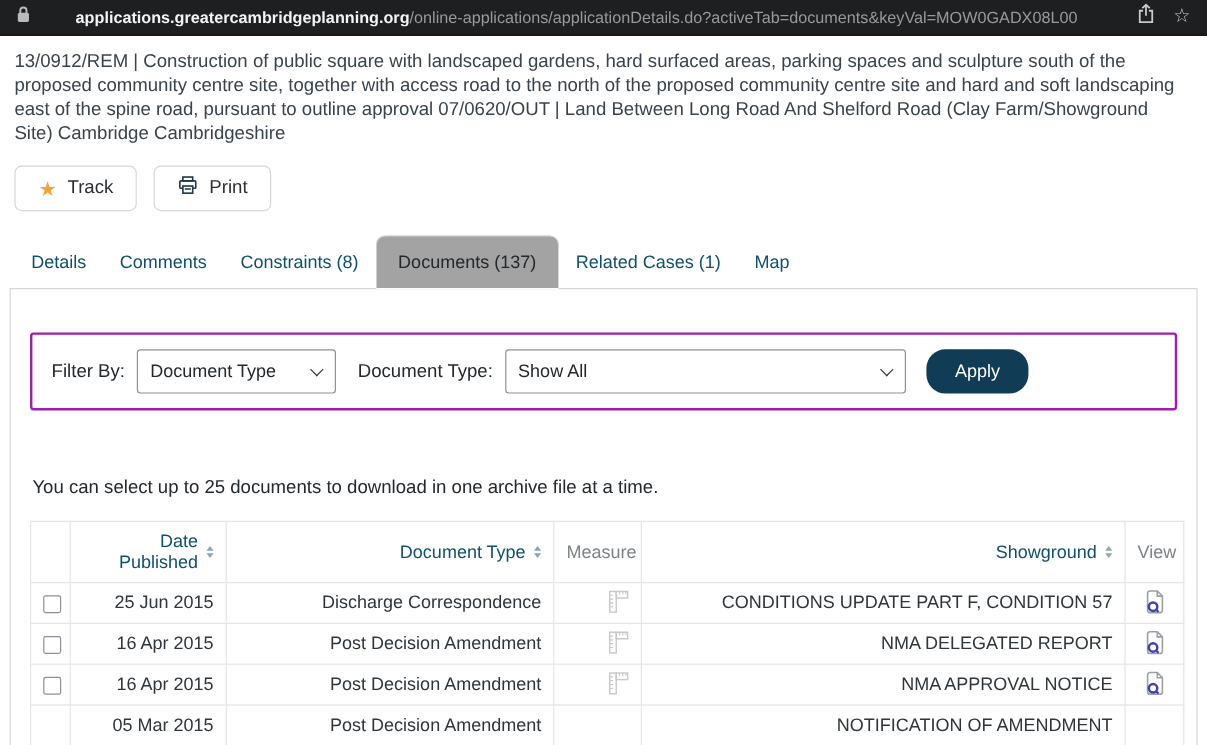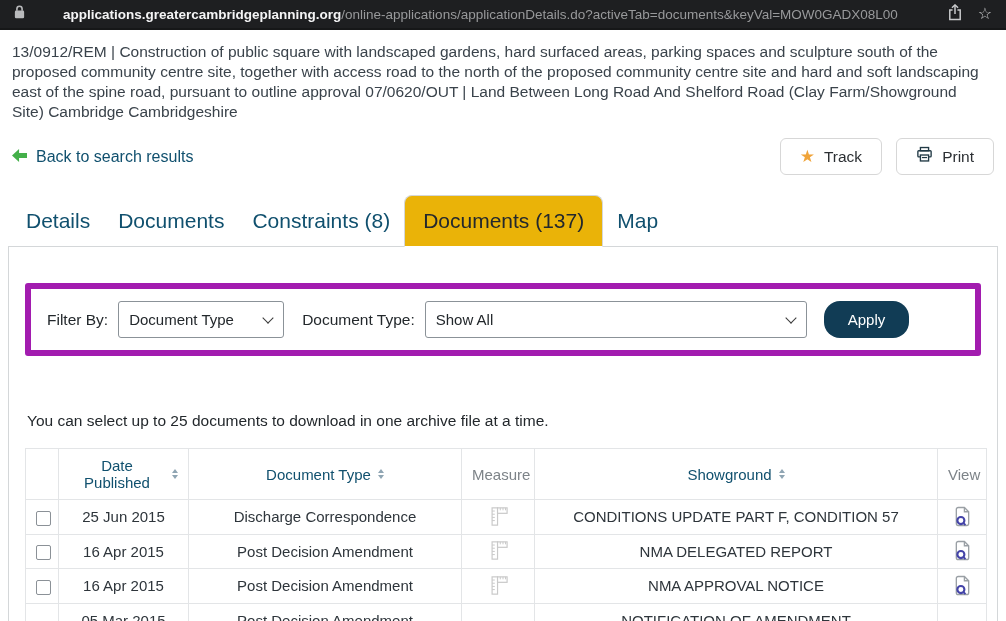--- a/index.html
+++ b/index.html
@@ -33,48 +33,48 @@
   .back-link { display: flex; align-items: center; gap: 9px; color: #10506e;
                font-size: 16px; text-decoration: none; }
   .btn-group { display: flex; gap: 14px; }
   .btn { display: flex; align-items: center; gap: 9px; background: #fff; border: 1px solid #d7d7d7;
          border-radius: 6px; padding: 7px 19px; font-size: 15.5px; color: #2b2f33; cursor: pointer;
          font-family: "Liberation Sans", sans-serif; }
   .track-star { color: #f0a43a; font-size: 17px; line-height: 1; }
 
   
   .tabs { display: flex; align-items: flex-end; margin-top: 20px; padding: 0 4px; position: relative; }
-  .tab { padding: 13px 14px; font-size: 21px; color: #10506e; text-decoration: none; cursor: pointer; }
-  .tab.active { background: #eab308; border: 1px solid #d4d7d9; border-bottom: 1px solid #fff;
+  .tab { padding: 13px 14px; font-size: 15px; color: #10506e; text-decoration: none; cursor: pointer; }
+  .tab.active { background: #a3a3a3; border: 1px solid #d4d7d9; border-bottom: 1px solid #fff;
                 border-radius: 8px 8px 0 0; color: #23282d; padding: 13px 18px;
                 margin-bottom: -1px; position: relative; z-index: 2; text-align: center; }
 
   
   .panel { border: 1px solid #d4d7d9; background: #fff; padding: 36px 16px 40px 16px; min-height: 340px; }
 
-  .filter-bar { border: 6px solid #a21caf; border-radius: 3px; display: flex; align-items: center;
+  .filter-bar { border: 2px solid #a21caf; border-radius: 3px; display: flex; align-items: center;
                 padding: 12px 16px; }
   .filter-label { font-size: 15.5px; color: #23282c; margin-right: 10px; white-space: nowrap; }
   .select-wrap { position: relative; display: inline-block; }
   .select-wrap::after { content: ''; position: absolute; right: 12px; top: 50%; margin-top: -6px;
                         width: 7px; height: 7px; border-right: 1.7px solid #3a3a3a;
                         border-bottom: 1.7px solid #3a3a3a; transform: rotate(45deg); pointer-events: none; }
   select { appearance: none; -webkit-appearance: none; border: 1px solid #8b9298; border-radius: 3px;
            background: #fff; font-family: "Liberation Sans", sans-serif; font-size: 15px;
            padding: 8px 28px 8px 10px; color: #23282c; height: 37px; }
   .select-doc-type { width: 166px; margin-right: 18px; }
-  .select-show-all { width: 382px; }
+  .select-show-all { width: 334px; }
   .apply-btn { margin-left: 17px; background: #113c55; color: #fff; border: none; border-radius: 16px;
                padding: 10px 24px; font-size: 15px; cursor: pointer; font-family: "Liberation Sans", sans-serif; }
 
   .note { margin: 56px 2px 0 2px; font-size: 15.5px; color: #23282c; }
 
   
   table { border-collapse: collapse; margin-top: 18px; width: 961px; table-layout: fixed; }
-  th, td { border: 1px solid #e3e5e7; text-align: center; font-size: 15px; padding: 8px 10px; }
+  th, td { border: 1px solid #e3e5e7; text-align: right; font-size: 15px; padding: 8px 10px; }
   th { font-weight: normal; height: 35px; background: #fff; }
   td { height: 34px; color: #2e353b; }
   .col-check { width: 33px; } .col-date { width: 130px; } .col-type { width: 273px; }
   .col-measure { width: 73px; } .col-desc { width: 403px; } .col-view { width: 49px; }
   .th-muted { color: #7d8388; }
   .th-link { color: #10506e; text-decoration: none; display: inline-flex; align-items: center; cursor: pointer; }
   .sort { display: inline-flex; flex-direction: column; margin-left: 7px; gap: 2px; }
   .sort i { width: 0; height: 0; border-left: 3.5px solid transparent; border-right: 3.5px solid transparent; }
   .sort .up { border-bottom: 4px solid #8fa5b3; }
   .sort .down { border-top: 4px solid #8fa5b3; }
@@ -105,28 +105,20 @@
     <span class="bookmark-star">☆</span>
   </span>
 </div>
 
 <div class="page">
 
 
   <p class="summary">13/0912/REM | Construction of public square with landscaped gardens, hard surfaced areas, parking spaces and sculpture south of the proposed community centre site, together with access road to the north of the proposed community centre site and hard and soft landscaping east of the spine road, pursuant to outline approval 07/0620/OUT | Land Between Long Road And Shelford Road (Clay Farm/Showground Site) Cambridge Cambridgeshire</p>
 
   <div class="actions-row">
-    <a class="back-link">
-      <span>
-        <svg width="15" height="13" viewBox="0 0 14 12">
-            <path d="M6.6 0 V3.6 H14 V8.4 H6.6 V12 L0 6 Z" fill="#44b04a"></path>
-          </svg>
-      </span>
-      <span>Back to search results</span>
-    </a>
     <div class="btn-group">
       <button class="btn">
         <span class="track-star">★</span>
         <span>Track</span>
       </button>
       <button class="btn">
         <span>
           <svg width="17" height="17" viewBox="0 0 20 20">
               <rect x="5.2" y="1.8" width="9.6" height="3.8" fill="none" stroke="#223a46" stroke-width="1.6"></rect>
               <rect x="2.2" y="5.6" width="15.6" height="7.2" rx="1" fill="none" stroke="#223a46" stroke-width="1.6"></rect>
@@ -134,23 +126,24 @@
               <line x1="7" y1="13.6" x2="13" y2="13.6" stroke="#223a46" stroke-width="1.4"></line>
             </svg>
         </span>
         <span>Print</span>
       </button>
     </div>
   </div>
 
   <div class="tabs">
     <a class="tab">Details</a>
-    <a class="tab">Documents</a>
+    <a class="tab">Comments</a>
     <a class="tab">Constraints (8)</a>
     <a class="tab active">Documents (137)</a>
+    <a class="tab">Related Cases (1)</a>
     <a class="tab">Map</a>
   </div>
 
   <div class="panel">
 
     <div class="filter-bar">
       <span class="filter-label">Filter By:</span>
       <span class="select-wrap select-doc-type">
         <select style="width:100%">
           <option>Document Type</option>

